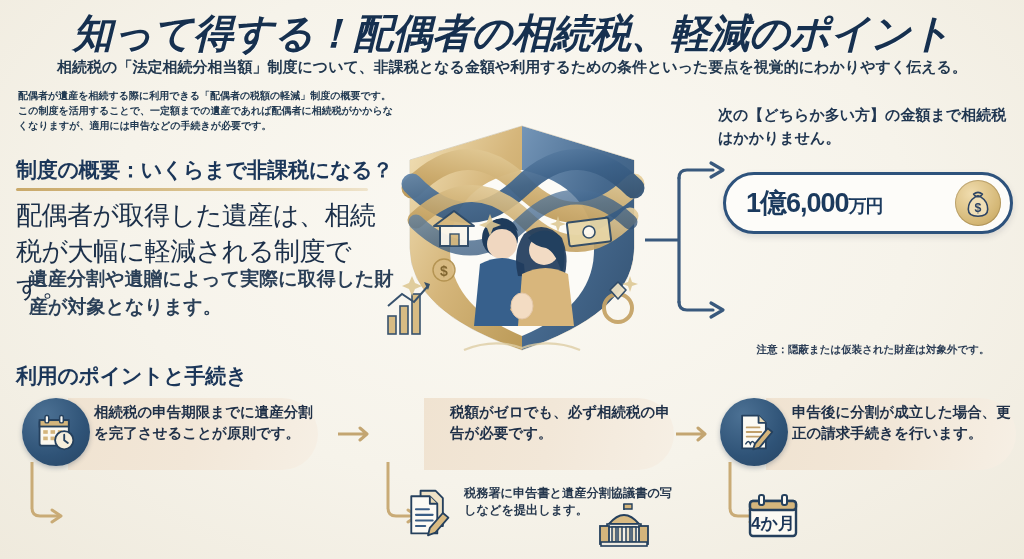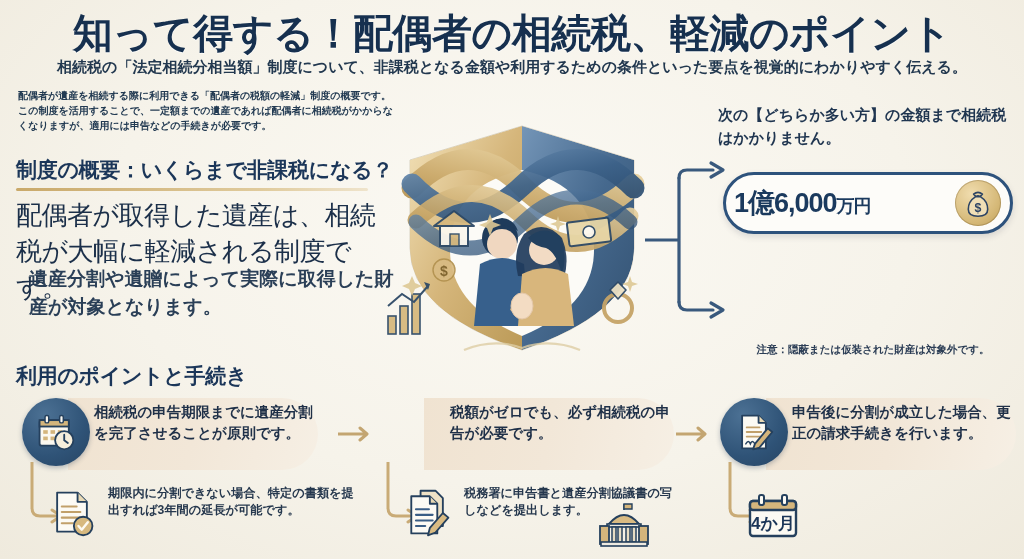--- a/index.html
+++ b/index.html
@@ -19,20 +19,21 @@
 
   
   .hdr-title {
     position:absolute; top:6px; left:0; width:1024px;
     text-align:center;
     font-size:40px; font-weight:bold;
     letter-spacing:-0.5px;
     color:#16304f;
     text-shadow:0 1px 0 rgba(255,255,255,.7);
     white-space:nowrap;
+    font-style:italic;
   }
   .hdr-sub {
     position:absolute; top:58px; left:0; width:1024px;
     text-align:center;
     font-size:15px; font-weight:bold;
     color:#22384f;
     white-space:nowrap;
   }
 
   
@@ -71,21 +72,21 @@
   .pill {
     position:absolute; left:723px; width:290px; height:62px;
     background:#fdfcf9;
     border:3px solid #2d527c;
     border-radius:34px;
     box-shadow:0 3px 6px rgba(60,70,90,.16);
     display:flex; align-items:center;
   }
   .pill.p1 { top:172px; }
   .pill.p2 { top:276px; }
-  .pill-text { flex:1; padding-left:8px; }
+  .pill-text { flex:1; padding-left:20px; }
   .amount {
     font-size:27px; font-weight:bold; color:#1b3a5e; letter-spacing:-1px;
     white-space:nowrap;
   }
   .amount .unit { font-size:18px; }
   .pill-2line { font-size:19px; font-weight:bold; line-height:1.22; color:#1b3a5e; }
   .gold-badge {
     width:46px; height:46px; margin-right:9px; border-radius:50%;
     background:radial-gradient(circle at 35% 30%,#f0dcae,#d5b877 65%,#bd9d57);
     box-shadow:inset 0 0 0 1px rgba(120,95,45,.35);
@@ -312,37 +313,20 @@
     <svg viewBox="0 0 40 20" width="40" height="20">
       <path d="M0 10 h28 M22 4 l7 6 l-7 6" fill="none" stroke="#c3a571" stroke-width="3" stroke-linecap="round" stroke-linejoin="round"></path>
     </svg>
   </div>
   <div class="hook h1">
     <svg viewBox="0 0 46 70" width="46" height="70">
       <path d="M4 0 v46 q0 8 8 8 h18" fill="none" stroke="#c9ab76" stroke-width="3" stroke-linecap="round"></path>
       <path d="M24 48 l9 6 l-9 6" fill="none" stroke="#c9ab76" stroke-width="3" stroke-linecap="round" stroke-linejoin="round"></path>
     </svg>
   </div>
-  <div class="sub u1">
-    <div class="sub-icon">
-      <svg viewBox="0 0 56 56" width="52" height="52">
-        <path d="M12 6 h22 l10 10 v32 h-32 z" fill="#fcfaf4" stroke="#25405d" stroke-width="2" stroke-linejoin="round"></path>
-        <path d="M34 6 v10 h10" fill="#e8d9b5" stroke="#25405d" stroke-width="2" stroke-linejoin="round"></path>
-        <g stroke="#c1a06a" stroke-width="2.2" stroke-linecap="round">
-          <path d="M17 21 h16"></path>
-            <path d="M17 27 h20"></path>
-            <path d="M17 33 h20"></path>
-            <path d="M17 39 h12"></path>
-        </g>
-        <circle cx="40" cy="42" r="10" fill="#d7b97f" stroke="#25405d" stroke-width="2"></circle>
-        <path d="M35 42 l3.5 4 l6.5 -8" fill="none" stroke="#fdfaf2" stroke-width="2.6" stroke-linecap="round" stroke-linejoin="round"></path>
-      </svg>
-    </div>
-    <div class="sub-txt">期限内に分割できない場合、特定の書類を提出すれば3年間の延長が可能です。</div>
-  </div>
 
   <div class="step s2">
     <div class="step-card"></div>
     <div class="step-card-txt">税額がゼロでも、必ず相続税の申告が必要です。</div>
   </div>
   <div class="step-arrow a2">
     <svg viewBox="0 0 40 20" width="40" height="20">
       <path d="M0 10 h28 M22 4 l7 6 l-7 6" fill="none" stroke="#c3a571" stroke-width="3" stroke-linecap="round" stroke-linejoin="round"></path>
     </svg>
   </div>

